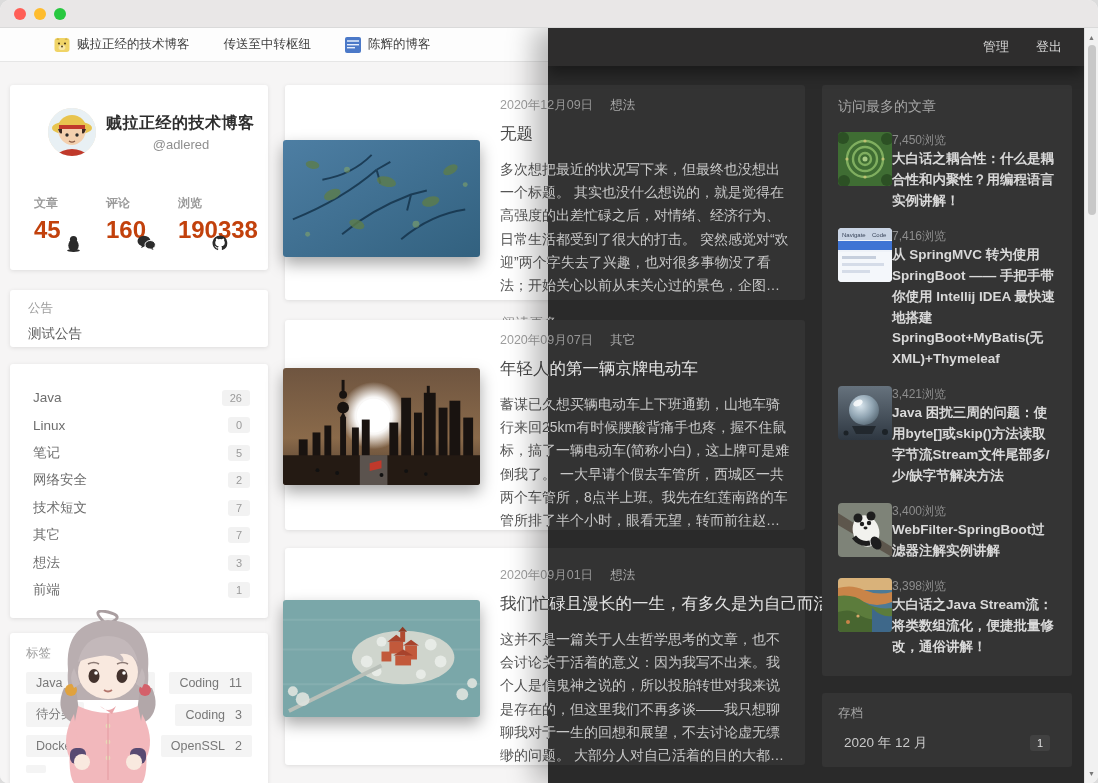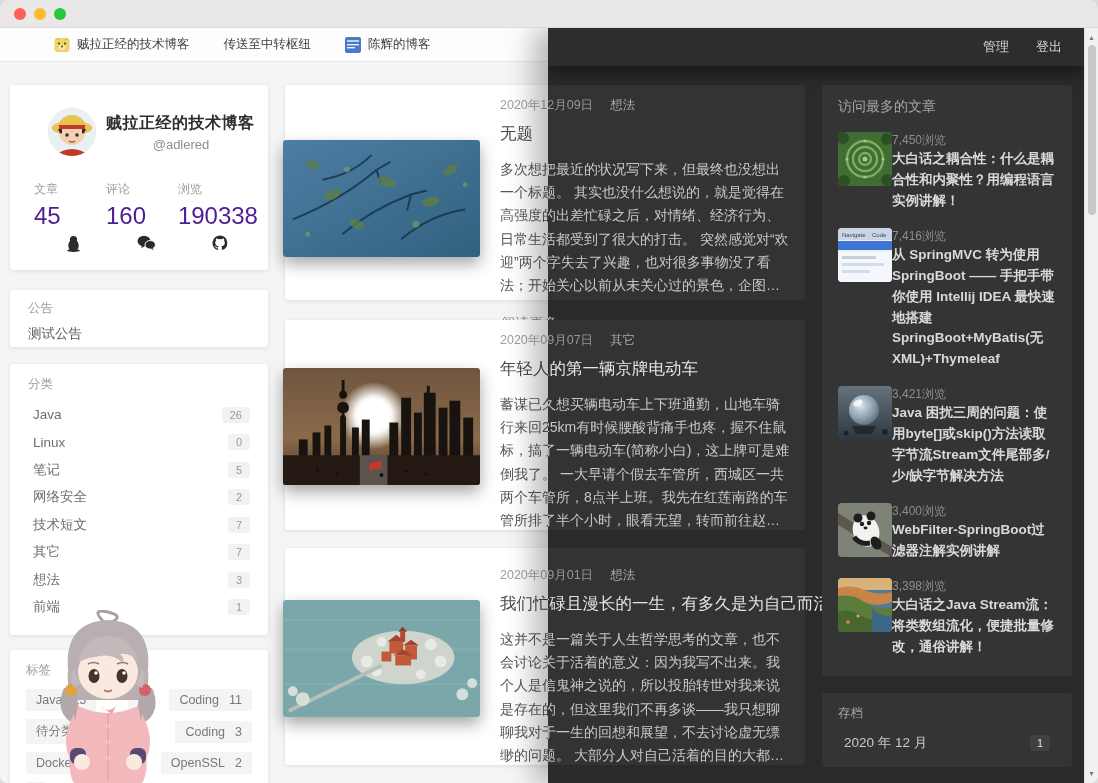--- a/index.html
+++ b/index.html
@@ -23,24 +23,24 @@
   .col-left  { position:absolute; top:23px; left:10px;  width:258px; }
   .col-mid   { position:absolute; top:23px; left:285px; width:520px; }
   .col-right { position:absolute; top:23px; left:822px; width:250px; }
   .card { background:#fff; border-radius:3px; box-shadow:0 1px 4px rgba(0,0,0,.10); }
 
   
   .profile { height:185px; position:relative; }
   .avatar { position:absolute; left:38px; top:23px; width:48px; height:48px; border-radius:50%; overflow:hidden; background:#f3e2c8; }
   .p-title { position:absolute; left:96px; top:28px; width:150px; font-size:16px; font-weight:bold; color:#2e2e2e; letter-spacing:.5px; }
   .p-handle { position:absolute; left:96px; top:52px; width:150px; text-align:center; font-size:13px; color:#8f8f8f; }
-  .stats { position:absolute; left:24px; right:16px; top:96px; display:flex; }
+  .stats { position:absolute; left:24px; right:16px; top:110px; display:flex;font-weight:bold; }
   .stat { width:33%; }
   .stat .lbl { font-size:12px; color:#9b9b9b; }
-  .stat .val { font-size:24px; color:#4c1d95; margin-top:4px; }
+  .stat .val { font-size:24px; color:#c2410c; margin-top:4px; }
   .socials { position:absolute; left:36px; right:20px; top:150px; display:flex; justify-content:space-between; padding:0 20px; }
   .socials svg { display:block; }
 
   
   .announce { margin-top:20px; height:57px; padding:10px 18px; }
   .side-head { font-size:12.5px; color:#9d9d9d; }
   .announce-text { font-size:13.5px; color:#5c5c5c; margin-top:8px; }
 
   
   .cats { margin-top:17px; padding:12px 18px 14px; }
@@ -214,21 +214,20 @@
               </span>
           </div>
         </div>
 
         <div class="card announce">
           <div class="side-head">公告</div>
           <div class="announce-text">测试公告</div>
         </div>
 
         <div class="card cats">
-          <div class="side-head">分类</div>
           <div class="cat-rows">
             <div class="cat-row">
                 <span class="cat-name">Java</span>
                 <span class="badge">26</span>
               </div>
             <div class="cat-row">
                 <span class="cat-name">Linux</span>
                 <span class="badge">0</span>
               </div>
             <div class="cat-row">

